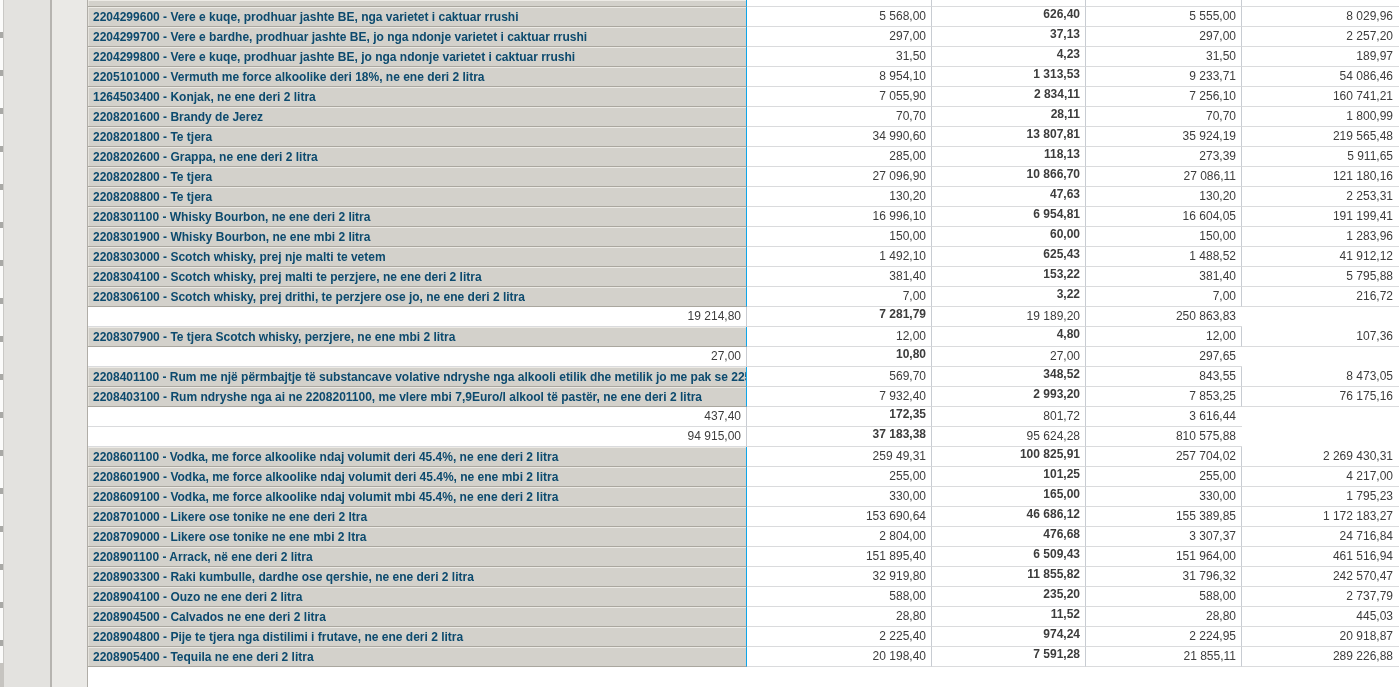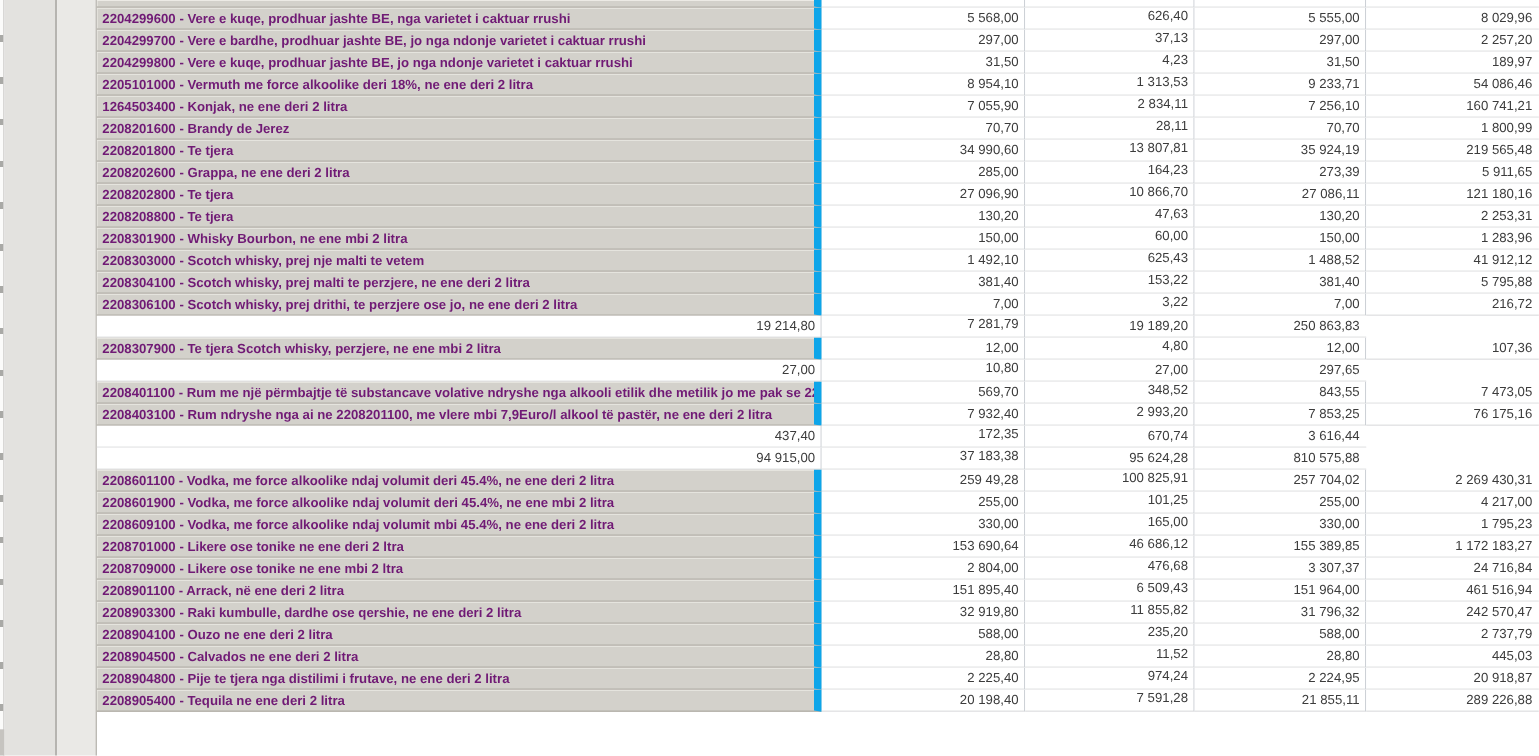--- a/index.html
+++ b/index.html
@@ -15,26 +15,26 @@
   
   #panel-a{position:absolute;left:4px;top:0;width:46px;height:687px;background:#e3e2df;}
   #panel-splitter{position:absolute;left:50px;top:0;width:2px;height:687px;background:#b6b4b0;}
   #panel-b{position:absolute;left:52px;top:0;width:35px;height:687px;background:#eae9e6;border-right:1px solid #b0ada7;}
 
   
   #table{position:absolute;left:88px;top:0;width:1311px;}
   .row{display:grid;grid-template-columns:659px 185px 154px 156px 157px;height:20px;}
   .row.partial{height:7px;}
   .cell{box-sizing:border-box;overflow:hidden;white-space:nowrap;}
-  .cell.desc{background:#d3d1cb;border-right:7px solid #0ea5e9;border-bottom:1px solid #aaa79f;
+  .cell.desc{background:#d3d1cb;border-right:1px solid #0ea5e9;border-bottom:1px solid #aaa79f;
     box-shadow:inset 0 1px 0 #eceae5,inset 1px 0 0 #e4e2dc;
-    font-weight:bold;font-size:12px;color:#701a75;line-height:18px;padding:1px 4px 0 5px;}
+    font-weight:bold;font-size:12px;color:#0c4a6e;line-height:18px;padding:1px 4px 0 5px;}
   .cell.num{background:#ffffff;border-right:1px solid #c8ccd2;border-bottom:1px solid #dadbdd;
     font-size:12px;color:#3c3c3c;text-align:right;padding-right:5px;line-height:19px;}
-  .cell.num.c2{line-height:14px;}
+  .cell.num.c2{line-height:14px;font-weight:bold;}
   .cell.num.c4{border-right:none;padding-right:6px;}
   .row.partial .cell{line-height:0;}
 </style>
 </head>
 <body>
 
 <div id="app">
 
   <div id="left-strip"></div>
   <div id="left-strip-bottom"></div>
@@ -98,39 +98,46 @@
         <div class="row">
           <div class="cell desc">2208201800 - Te tjera</div>
           <div class="cell num c1">34 990,60</div>
           <div class="cell num c2">13 807,81</div>
           <div class="cell num c3">35 924,19</div>
           <div class="cell num c4">219 565,48</div>
         </div>
         <div class="row">
           <div class="cell desc">2208202600 - Grappa, ne ene deri 2 litra</div>
           <div class="cell num c1">285,00</div>
-          <div class="cell num c2">164,23</div>
+          <div class="cell num c2">118,13</div>
           <div class="cell num c3">273,39</div>
           <div class="cell num c4">5 911,65</div>
         </div>
         <div class="row">
           <div class="cell desc">2208202800 - Te tjera</div>
           <div class="cell num c1">27 096,90</div>
           <div class="cell num c2">10 866,70</div>
           <div class="cell num c3">27 086,11</div>
           <div class="cell num c4">121 180,16</div>
         </div>
         <div class="row">
           <div class="cell desc">2208208800 - Te tjera</div>
           <div class="cell num c1">130,20</div>
           <div class="cell num c2">47,63</div>
           <div class="cell num c3">130,20</div>
           <div class="cell num c4">2 253,31</div>
         </div>
         <div class="row">
+          <div class="cell desc">2208301100 - Whisky Bourbon, ne ene deri 2 litra</div>
+          <div class="cell num c1">16 996,10</div>
+          <div class="cell num c2">6 954,81</div>
+          <div class="cell num c3">16 604,05</div>
+          <div class="cell num c4">191 199,41</div>
+        </div>
+        <div class="row">
           <div class="cell desc">2208301900 - Whisky Bourbon, ne ene mbi 2 litra</div>
           <div class="cell num c1">150,00</div>
           <div class="cell num c2">60,00</div>
           <div class="cell num c3">150,00</div>
           <div class="cell num c4">1 283,96</div>
         </div>
         <div class="row">
           <div class="cell desc">2208303000 - Scotch whisky, prej nje malti te vetem</div>
           <div class="cell num c1">1 492,10</div>
           <div class="cell num c2">625,43</div>
@@ -168,44 +175,44 @@
           <div class="cell num c1">27,00</div>
           <div class="cell num c2">10,80</div>
           <div class="cell num c3">27,00</div>
           <div class="cell num c4">297,65</div>
         </div>
         <div class="row">
           <div class="cell desc">2208401100 - Rum me një përmbajtje të substancave volative ndryshe nga alkooli etilik dhe metilik jo me pak se 225 g</div>
           <div class="cell num c1">569,70</div>
           <div class="cell num c2">348,52</div>
           <div class="cell num c3">843,55</div>
-          <div class="cell num c4">7 473,05</div>
+          <div class="cell num c4">8 473,05</div>
         </div>
         <div class="row">
           <div class="cell desc">2208403100 - Rum ndryshe nga ai ne 2208201100, me vlere mbi 7,9Euro/l alkool të pastër, ne ene deri 2 litra</div>
           <div class="cell num c1">7 932,40</div>
           <div class="cell num c2">2 993,20</div>
           <div class="cell num c3">7 853,25</div>
           <div class="cell num c4">76 175,16</div>
         </div>
         <div class="row">
           <div class="cell num c1">437,40</div>
           <div class="cell num c2">172,35</div>
-          <div class="cell num c3">670,74</div>
+          <div class="cell num c3">801,72</div>
           <div class="cell num c4">3 616,44</div>
         </div>
         <div class="row">
           <div class="cell num c1">94 915,00</div>
           <div class="cell num c2">37 183,38</div>
           <div class="cell num c3">95 624,28</div>
           <div class="cell num c4">810 575,88</div>
         </div>
         <div class="row">
           <div class="cell desc">2208601100 - Vodka, me force alkoolike ndaj volumit deri 45.4%, ne ene deri 2 litra</div>
-          <div class="cell num c1">259 49,28</div>
+          <div class="cell num c1">259 49,31</div>
           <div class="cell num c2">100 825,91</div>
           <div class="cell num c3">257 704,02</div>
           <div class="cell num c4">2 269 430,31</div>
         </div>
         <div class="row">
           <div class="cell desc">2208601900 - Vodka, me force alkoolike ndaj volumit deri 45.4%, ne ene mbi 2 litra</div>
           <div class="cell num c1">255,00</div>
           <div class="cell num c2">101,25</div>
           <div class="cell num c3">255,00</div>
           <div class="cell num c4">4 217,00</div>

